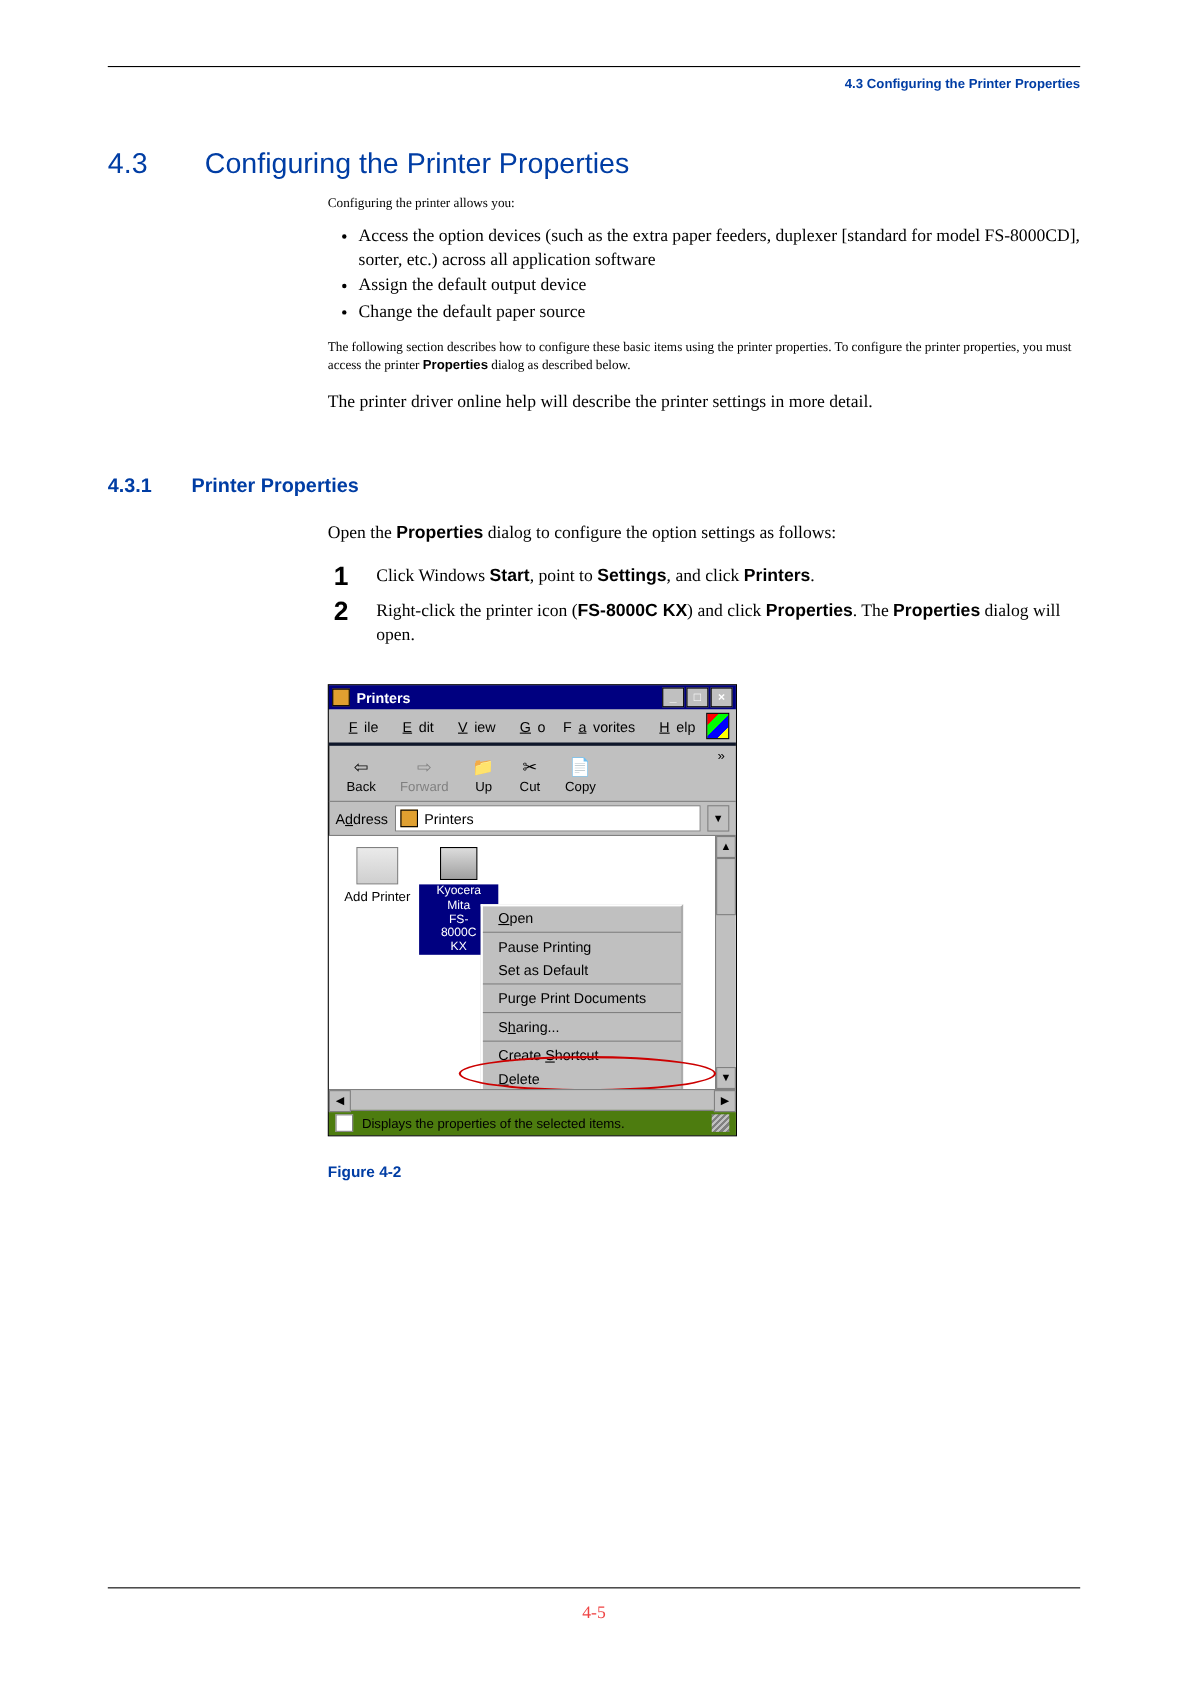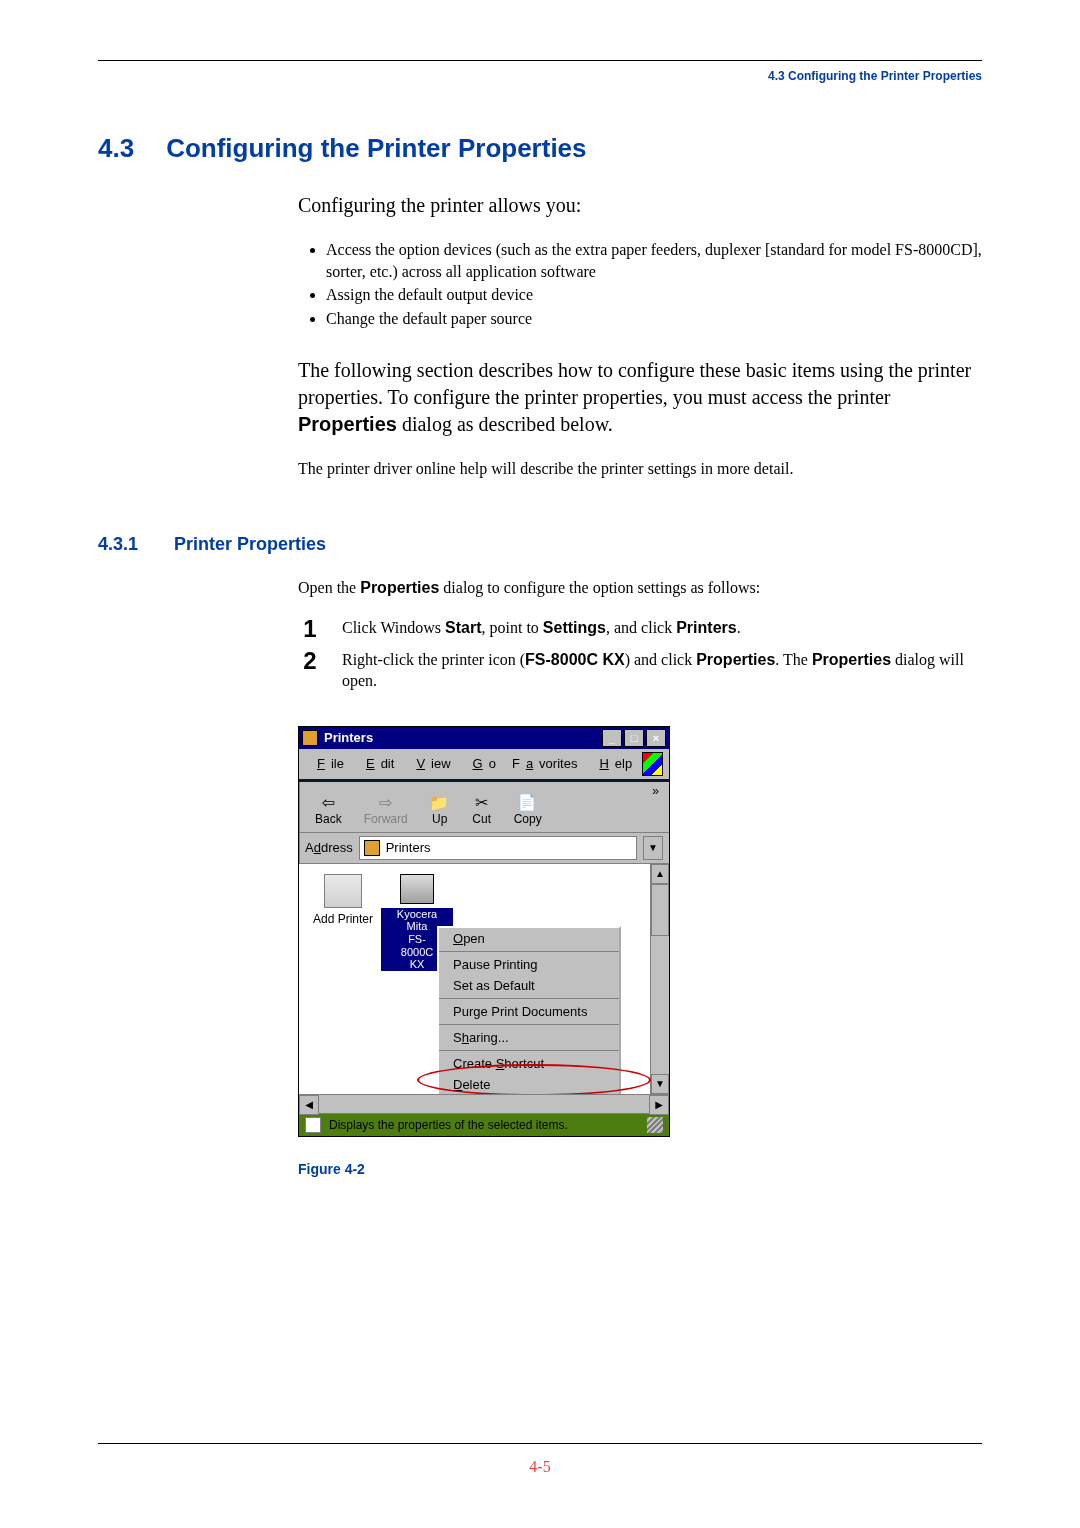--- a/index.html
+++ b/index.html
@@ -25,43 +25,43 @@
     text-align: right;
     color: #003da4;
     font-family: Arial, Helvetica, sans-serif;
     font-weight: bold;
     font-size: 12px;
     padding: 8px 0 0 0;
   }
   .h1row {
     display: flex;
     align-items: baseline;
-    gap: 32px;
+    gap: 52px;
     margin-top: 50px;
     color: #003da4;
     font-family: Arial, Helvetica, sans-serif;
-    font-weight: bold;
+    font-weight: normal;
     font-size: 26px;
     text-align: right;
   }
   .h2row {
     display: flex;
     align-items: flex-end;
     gap: 36px;
     margin-top: 54px;
     color: #003da4;
     font-family: Arial, Helvetica, sans-serif;
     font-weight: bold;
     font-size: 18px;
   }
   .body-block {
     margin-left: 200px;
     margin-right: 0;
   }
-  .para { font-size: 20px; line-height: 1.35; margin-top: 28px; }
+  .para { font-size: 12px; line-height: 1.35; margin-top: 12px; }
   .para2 { font-size: 16px; line-height: 1.35; margin-top: 16px; }
   ul.bullets { margin: 10px 0 0 0; padding-left: 28px; }
   ul.bullets li { font-size: 16px; line-height: 1.35; margin: 2px 0; }
   .steps { margin-top: 18px; }
   .step { display: flex; gap: 20px; margin-top: 8px; }
   .step-num { font-family: Arial, Helvetica, sans-serif; font-weight: 900; font-size: 24px; width: 24px; text-align: center; line-height: 1; }
   .step-text { font-size: 16px; line-height: 1.35; flex: 1; }
   b.ui { font-family: Arial, Helvetica, sans-serif; font-weight: bold; }
 
   

